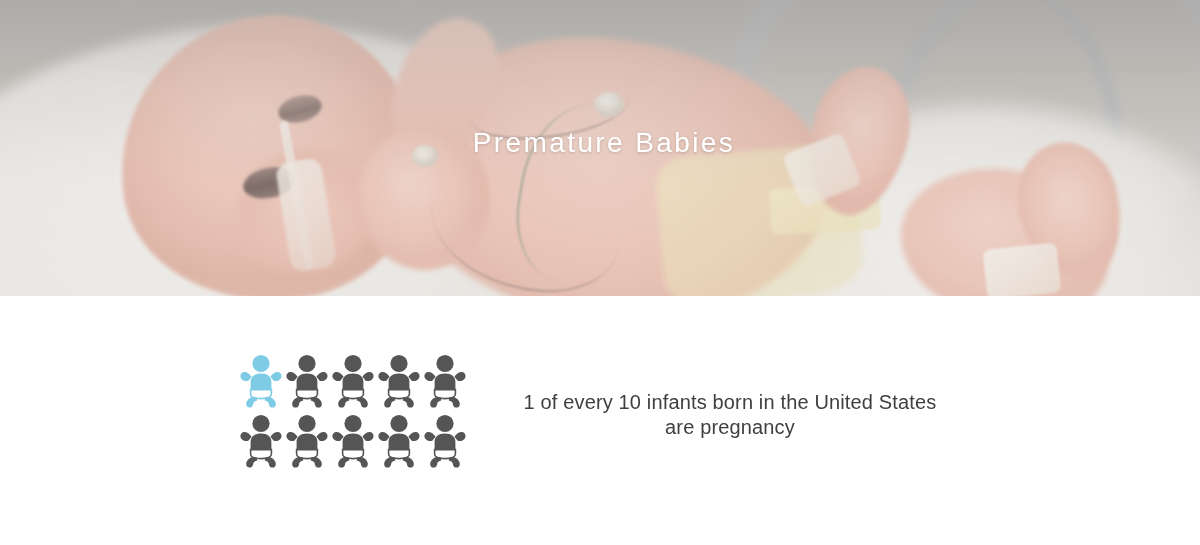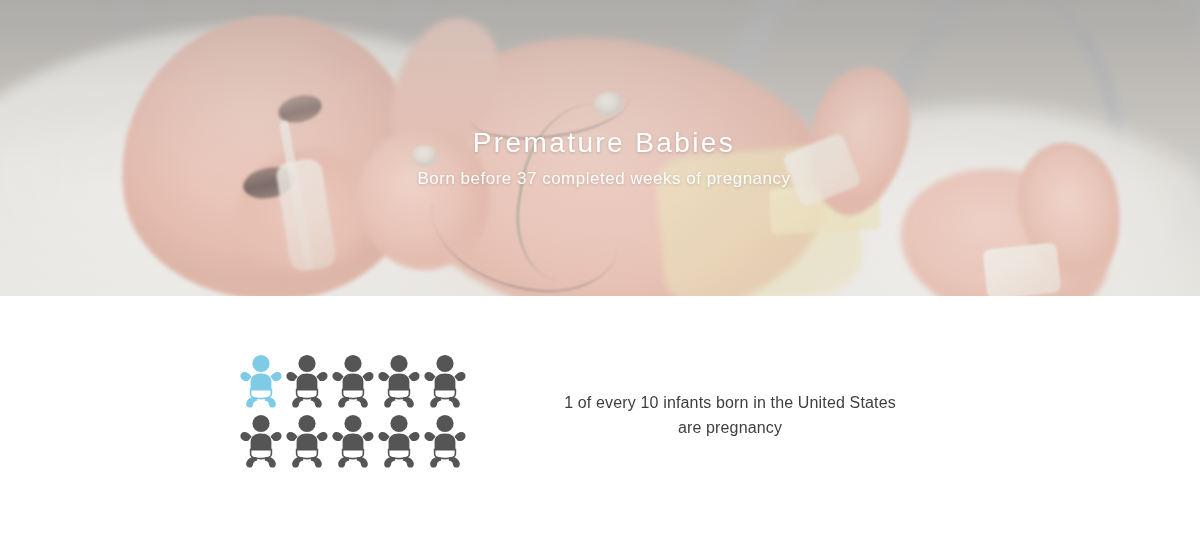--- a/index.html
+++ b/index.html
@@ -277,21 +277,21 @@
     grid-template-rows: repeat(2, 54px);
     column-gap: 0px; row-gap: 6px;
   }
   .baby { width:46px; height:54px; display:block; }
 
   .stat-text {
     position:absolute;
     left:500px; top:94px; width:460px;
     text-align:center;
     color:#3f3f3f;
-    font-size:16px;
+    font-size:20px;
     line-height:25px;
     letter-spacing:0.15px;
     font-weight:400;
   }
 </style>
 </head>
 <body>
 
 <div class="page">
 
@@ -328,21 +328,20 @@
       <div class="ph-lead-c"></div>
       <div class="ph-elec1"></div>
       <div class="ph-elec2"></div>
 
       <div class="hero-wash"></div>
       <div class="hero-wash2"></div>
     </div>
 
     <div class="hero-text">
       <div class="hero-title">Premature Babies</div>
-      <div class="hero-sub">Born before 37 completed weeks of pregnancy</div>
     </div>
   </div>
 
   <div class="stats">
     <div class="stats-inner">
 
       <div class="pictograph" id="pictograph">
           <svg class="baby" viewBox="0 0 46 54">
             <g fill="#7ecbe6">
               <ellipse cx="23" cy="9.5" rx="8.6" ry="8.6"></ellipse>

